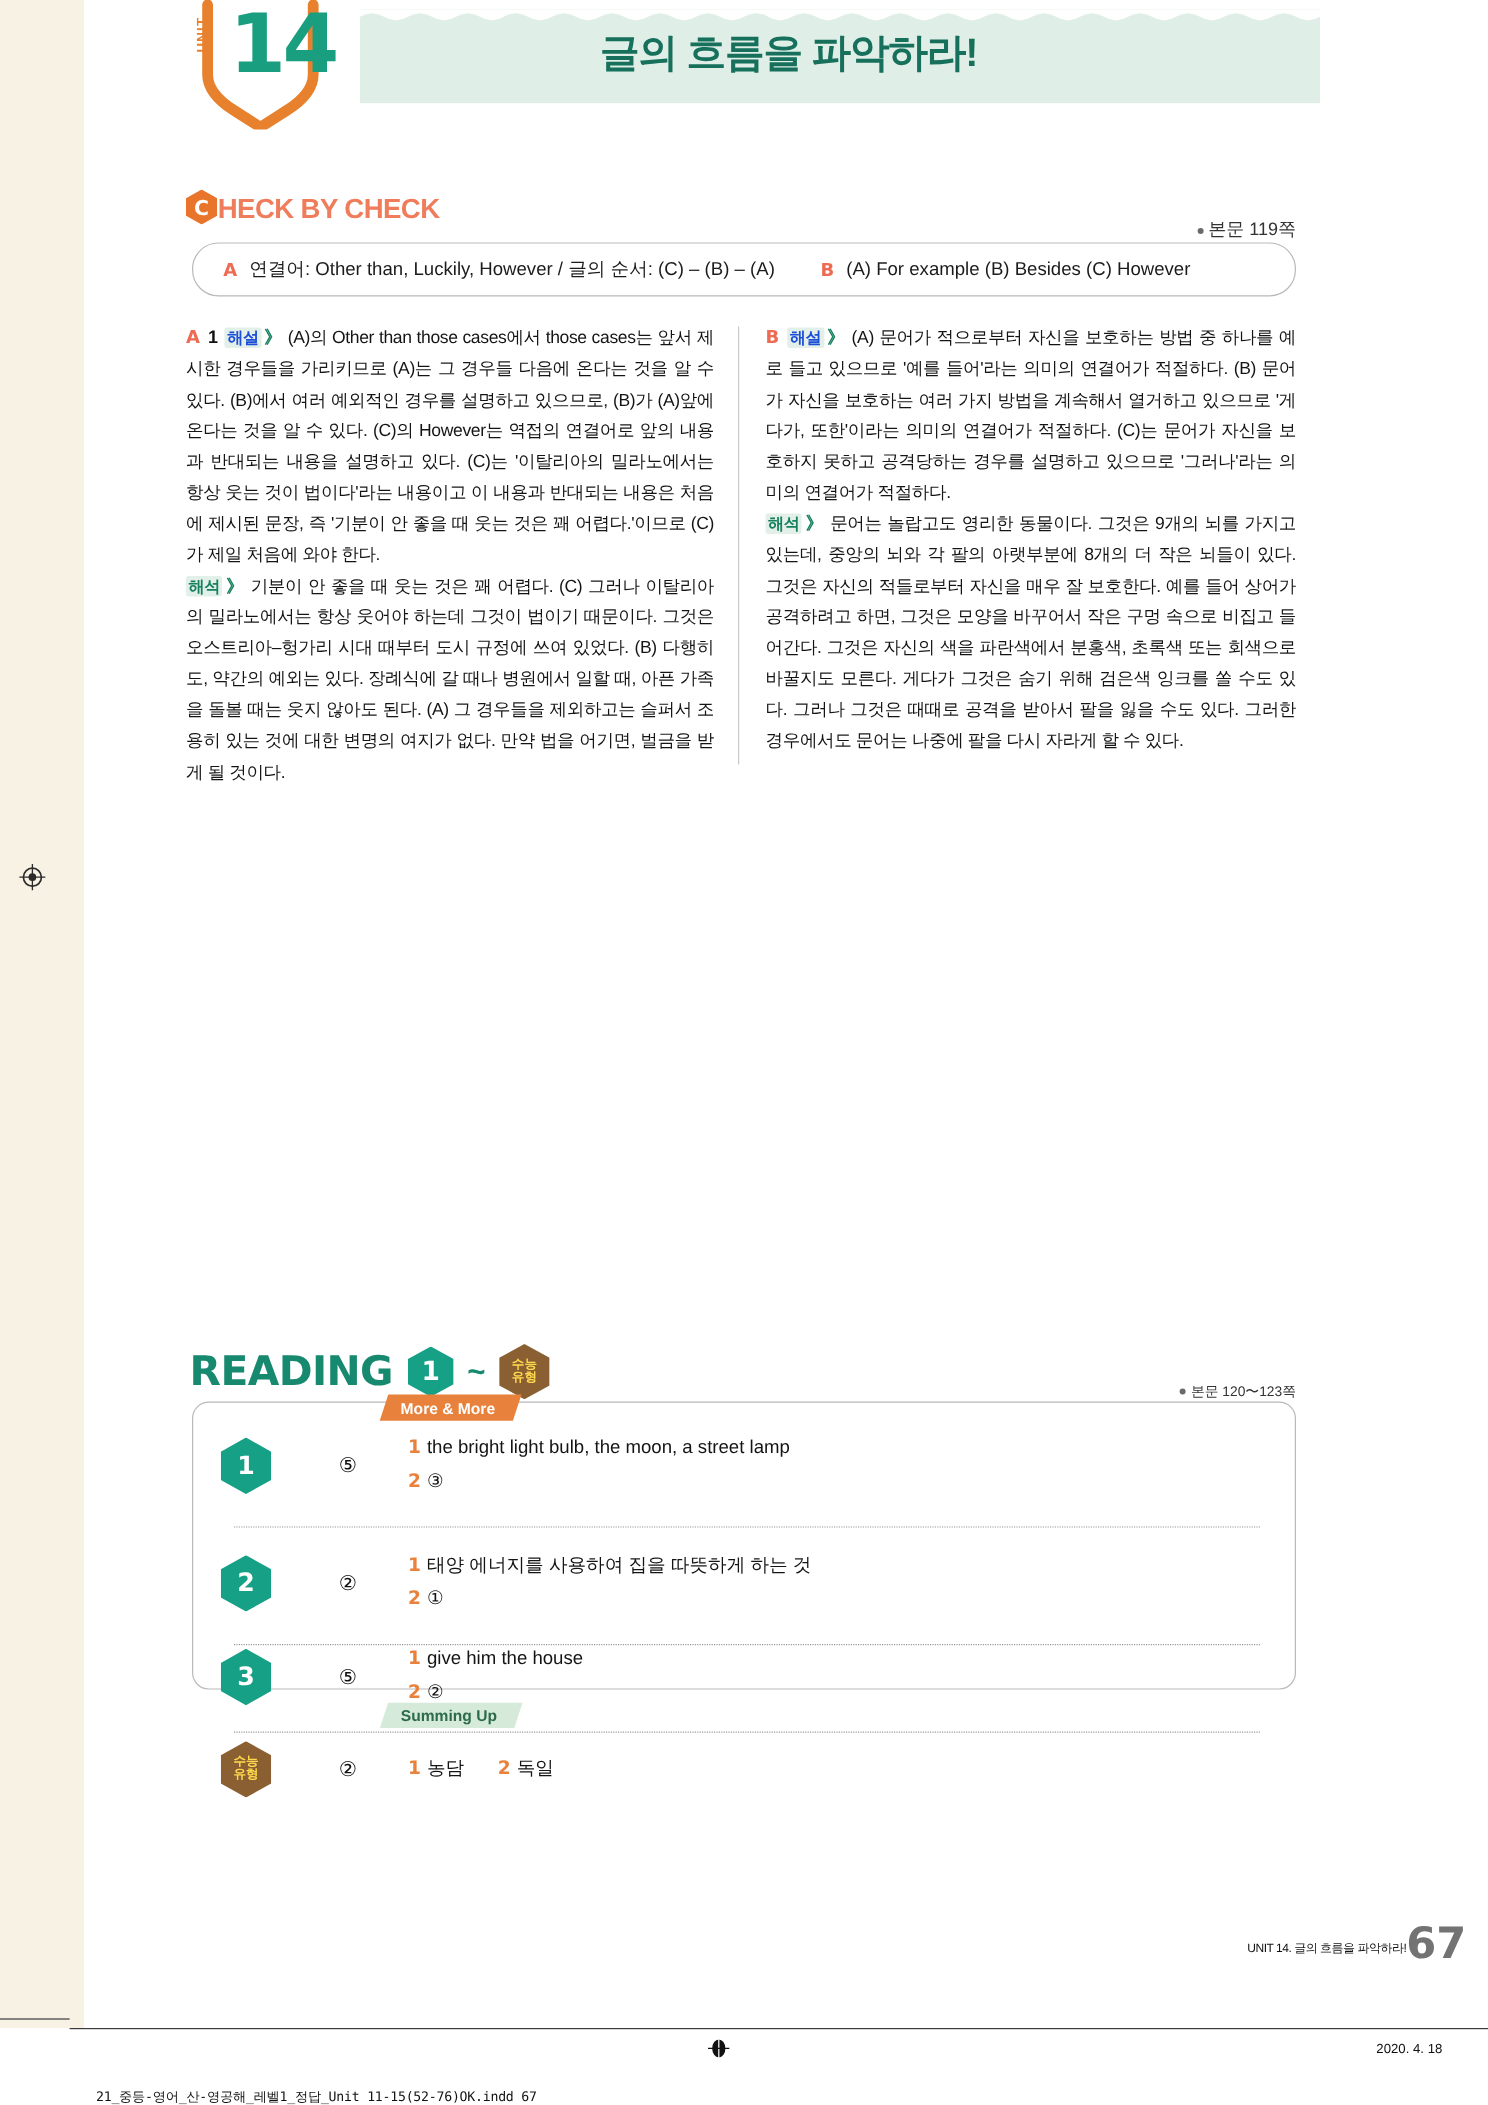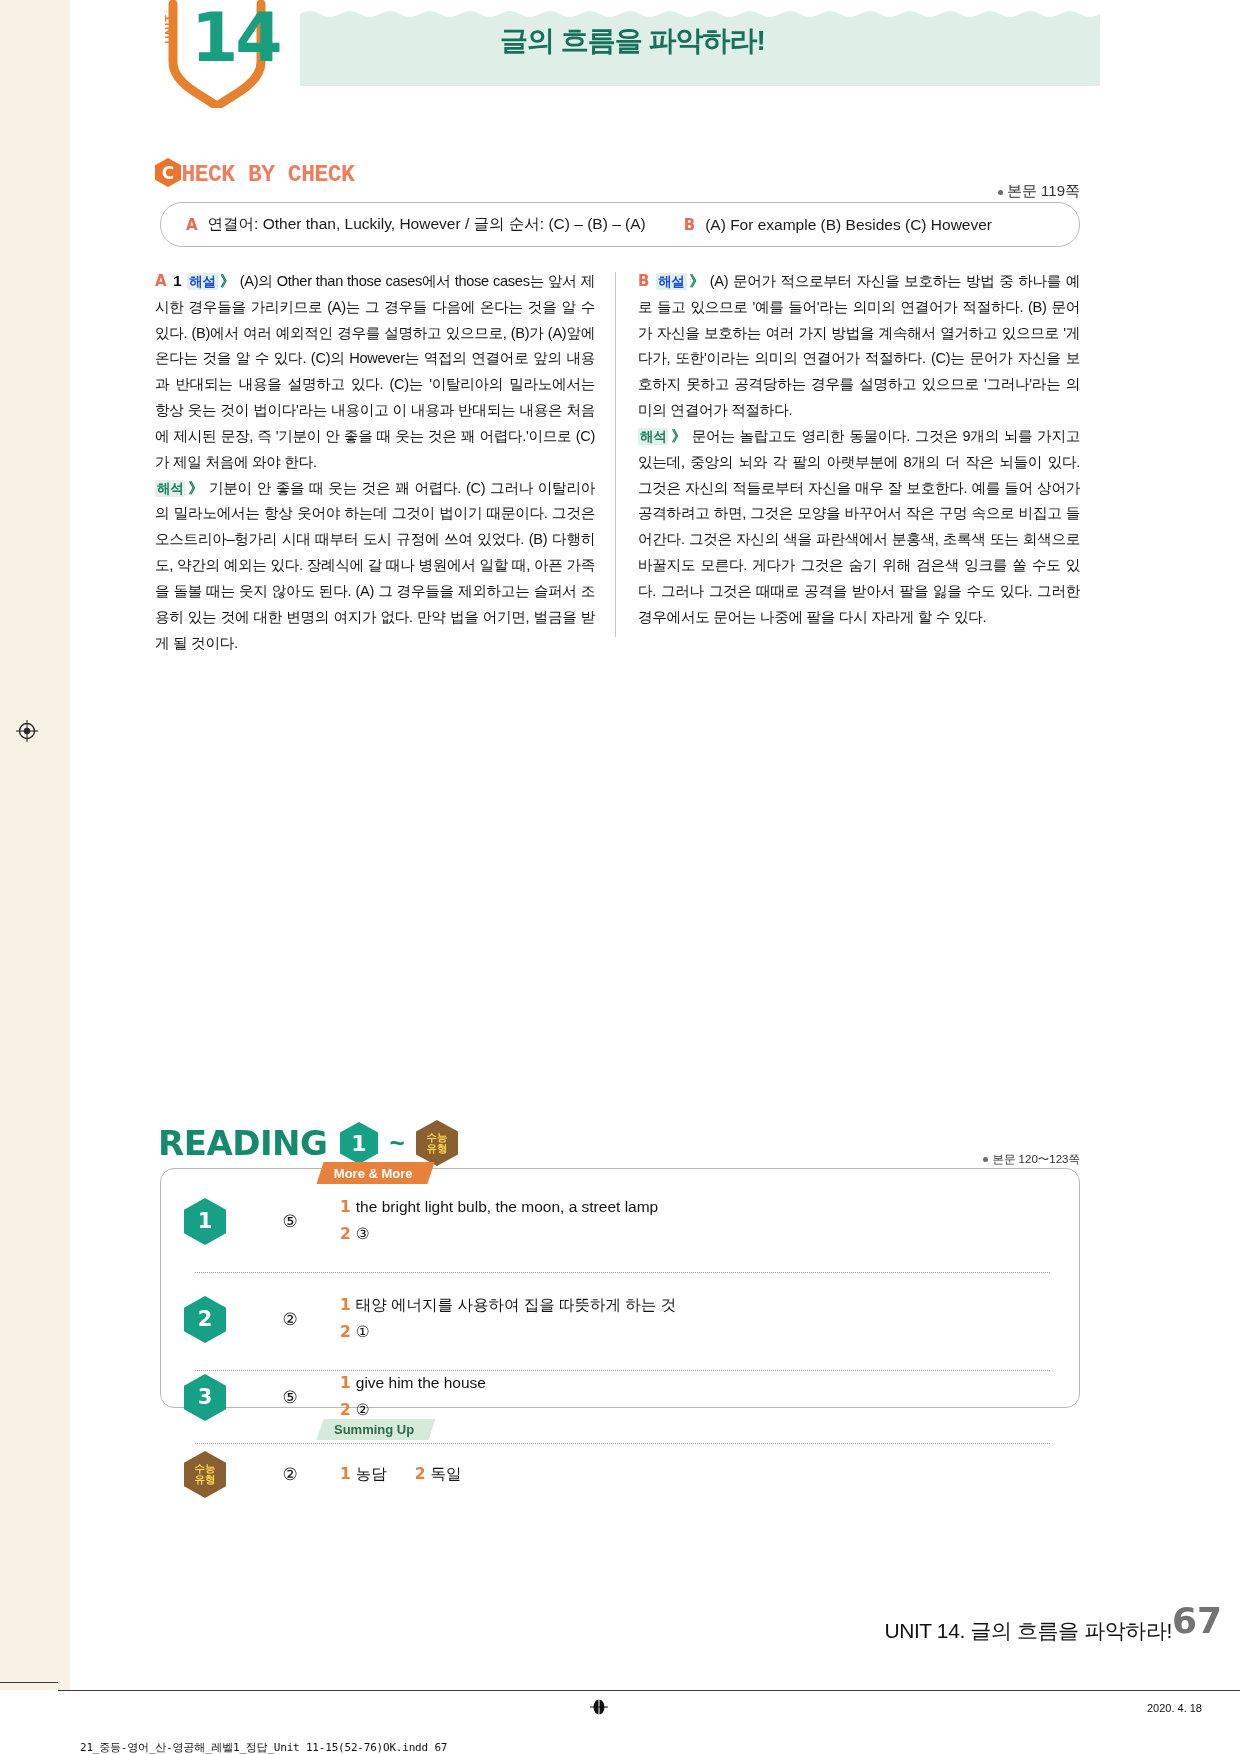--- a/index.html
+++ b/index.html
@@ -47,34 +47,34 @@
     transform:rotate(180deg);
   }
   .unit-number{
     position:absolute; left:36px; top:-2px;
     font-size:68px; font-weight:bold; color:#1a9e80;
     font-family:"DejaVu Sans", sans-serif;
     letter-spacing:-3px;
   }
   .unit-title{
     position:absolute; left:345px; top:14px;
-    font-size:28px; font-weight:bold; color:#17705c;
+    font-size:33px; font-weight:bold; color:#17705c;
     letter-spacing:-1px;
   }
   
   .cbc-head{ position:absolute; left:155px; top:160px; }
   .cbc-hex{
     display:inline-block; vertical-align:middle;
     width:26px; height:29px; position:relative; top:-2px;
   }
   .cbc-text{
     display:inline-block; vertical-align:middle;
     font-size:23px; font-weight:bold; color:#ef7d5b;
     letter-spacing:-0.5px; margin-left:-4px;
-    font-family:Liberation Mono, monospace;
+    font-family:Liberation Sans, sans-serif;
   }
   .ref-right{
     position:absolute; right:0px; top:182px;
     font-size:15px; color:#333;
   }
   .ref-dot{
     display:inline-block; width:5px; height:5px; border-radius:50%;
     background:#6a6a6a; margin-right:4px; vertical-align:middle;
   }
   .answer-box{
@@ -189,21 +189,21 @@
   .dotline{
     position:absolute; left:195px; width:855px; height:1px;
     border-top:1px dotted #9b9b9b;
   }
   .hex-small{
     position:relative; width:42px; height:47px;
   }
   
   .footer-title{
     position:absolute; right:68px; top:1617px;
-    font-size:21px; color:#111; letter-spacing:-0.4px;
+    font-size:10px; color:#111; letter-spacing:-0.4px;
   }
   .page-no{
     position:absolute; right:18px; top:1600px;
     font-size:36px; font-weight:bold; color:#737373;
     font-family:"DejaVu Sans", sans-serif;
   }
   .footer-rule{
     position:absolute; left:58px; top:1690px; width:1182px; height:1px;
     background:#3a3a3a;
   }

